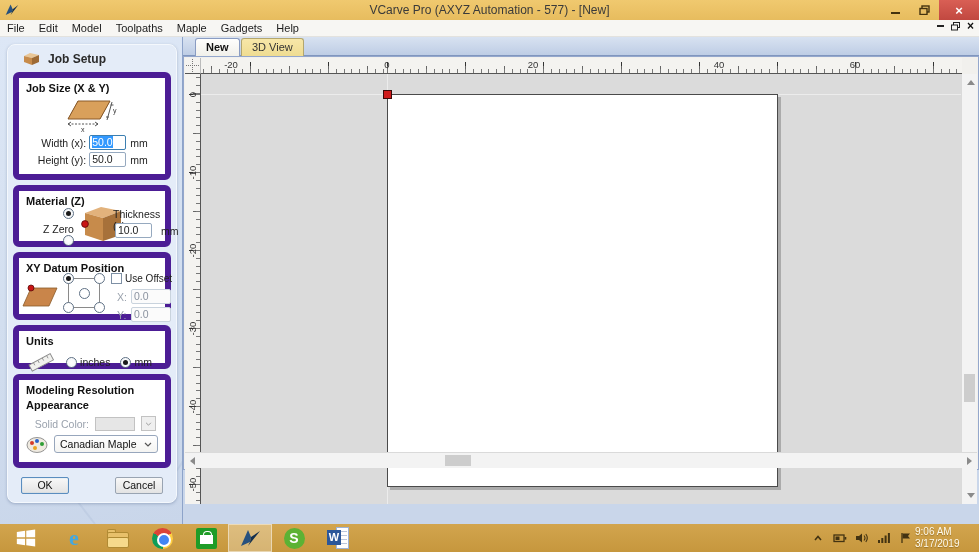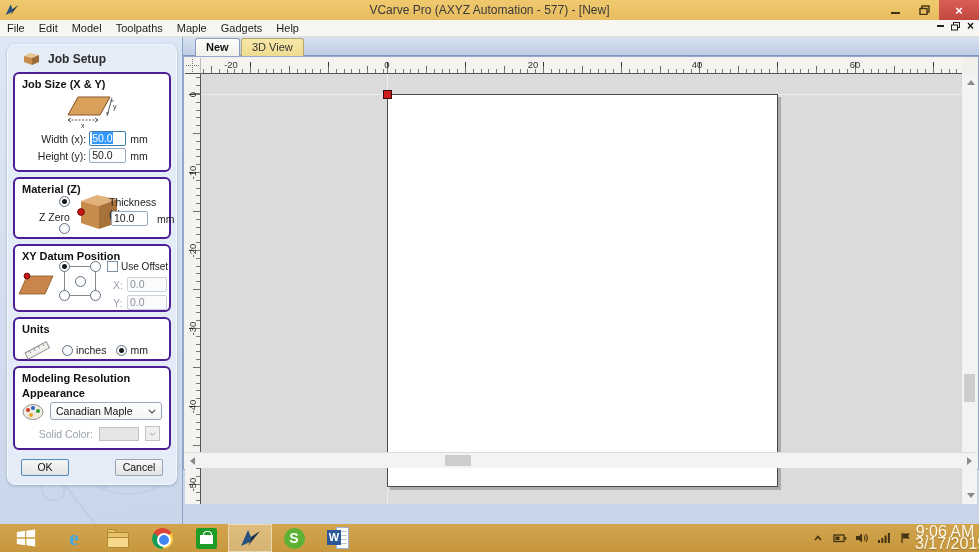--- a/index.html
+++ b/index.html
@@ -29,21 +29,21 @@
   .left-col { position:absolute; left:0; top:37px; width:183px; height:487px;
     background:linear-gradient(170deg,#DDE7F6 0%, #D2DEEF 55%, #C9D6EA 100%); overflow:hidden;
     border-right:1px solid #8DA3C9; }
   .deco { position:absolute; left:0; bottom:0; opacity:.55; }
 
   .panel { position:absolute; left:7px; top:7px; width:170px; background:#E4ECF8;
     border:1px solid #F4F8FD; border-radius:8px; box-shadow:0 1px 3px rgba(70,90,130,.35); padding:3px 3px 6px 3px; }
   .panel-hdr { display:flex; align-items:flex-end; gap:7px; padding:4px 4px 6px 10px; }
   .panel-hdr .ttl { font-size:12px; font-weight:bold; color:#2b2b2b; }
 
-  .grp { background:#fff; border:2px solid #4c1d95; border-radius:6px; margin:0 2px 5px 2px; padding:4px 7px 5px 7px; }
+  .grp { background:#fff; border:6px solid #4c1d95; border-radius:6px; margin:0 2px 5px 2px; padding:4px 7px 5px 7px; }
   .grp-title { font-size:11px; font-weight:bold; color:#111; margin-bottom:3px; }
   .lbl { font-size:10.5px; color:#222; }
   .dis-lbl { color:#9aa2ad; }
 
   .field { display:inline-block; width:37px; height:15px; background:#fff; border:1px solid #96A9BF;
     border-radius:2px; font-size:10.5px; line-height:13px; padding-left:2px; overflow:hidden; white-space:nowrap; }
   .field.sel { border-color:#3C7FB1; }
   .field.sel span { background:#3399FF; color:#fff; }
   .field.dis { background:#FBFBFB; border-color:#C9D3DD; color:#8b93a0; }
   .mm { font-size:10.5px; color:#222; margin-left:4px; }
@@ -114,22 +114,22 @@
   .arr.down  { left:5px; bottom:6px; border-left:4px solid transparent; border-right:4px solid transparent; border-top:5px solid #8a8a8a; }
   .arr.left  { left:5px; top:4px;    border-top:4px solid transparent; border-bottom:4px solid transparent; border-right:5px solid #8a8a8a; }
   .arr.right { right:5px; top:4px;   border-top:4px solid transparent; border-bottom:4px solid transparent; border-left:5px solid #8a8a8a; }
 
   
   .taskbar { position:absolute; left:0; top:524px; width:979px; height:28px;
     background:linear-gradient(#D2A54E,#C6973D); display:flex; align-items:center; }
   .tb-btn { width:44px; height:28px; display:flex; align-items:center; justify-content:center; }
   .tb-btn.active { background:rgba(255,255,255,.28); border:1px solid rgba(255,255,255,.45); }
   .tray { position:absolute; right:66px; top:0; height:28px; display:flex; align-items:center; gap:8px; }
-  .clock { position:absolute; right:4px; top:2px; width:60px; text-align:center; color:#FFFBEC;
-    font-size:16px; line-height:12px; text-shadow:0 1px 1px rgba(90,60,0,.45); }
+  .clock { position:absolute; right:4px; top:2px; width:60px; text-align:left; color:#FFFBEC;
+    font-size:10px; line-height:12px; text-shadow:0 1px 1px rgba(90,60,0,.45); }
 
   .chrome-ico { width:21px; height:21px; border-radius:50%;
     background:conic-gradient(from -60deg,#DB4437 0 33.3%,#FFCD40 33.3% 66.6%,#0F9D58 66.6% 100%); position:relative; }
   .chrome-ico::after { content:""; position:absolute; left:5.5px; top:5.5px; width:10px; height:10px; border-radius:50%;
     background:#4285F4; border:2px solid #fff; }
   .skype-ico { width:21px; height:21px; border-radius:50%; background:#5CB234; color:#fff; font-weight:bold;
     font-size:14px; text-align:center; line-height:21px; }
   .store-ico { width:21px; height:21px; background:#1F9C27; border-radius:2px; position:relative; }
   .store-ico::after { content:""; position:absolute; left:4px; top:7px; width:13px; height:9px; background:#fff; }
   .store-ico::before { content:""; position:absolute; left:7px; top:3px; width:7px; height:6px; border:1.5px solid #fff; border-bottom:none; border-radius:4px 4px 0 0; }
@@ -288,44 +288,44 @@
             </g>
           </svg>
           <span><span class="radio"></span> <span class="lbl">inches</span></span>
           <span><span class="radio on"></span> <span class="lbl">mm</span></span>
         </div>
       </div>
 
       <div class="grp">
         <div class="grp-title">Modeling Resolution</div>
         <div class="grp-title">Appearance</div>
+        <div style="display:flex;align-items:center;justify-content:flex-end;gap:6px;padding:2px 2px 2px 0;">
+          <span class="lbl dis-lbl">Solid Color:</span>
+          <span style="display:inline-block;width:40px;height:14px;background:#E6E6E6;border:1px solid #C2C2C2;"></span>
+          <span style="display:inline-flex;width:15px;height:15px;background:#EFEFEF;border:1px solid #C2C2C2;align-items:center;justify-content:center;">
+            <svg width="7" height="4" viewBox="0 0 8 5">
+                <path d="M1,1 L4,4 L7,1" stroke="#999" fill="none" stroke-width="1.2"></path>
+              </svg>
+          </span>
+        </div>
         <div style="display:flex;align-items:center;gap:6px;margin:2px 0 4px 0;">
           <svg width="22" height="18" viewBox="0 0 22 18">
             <ellipse cx="11" cy="10" rx="10" ry="7.5" fill="#EFEAE0" stroke="#8a8a8a" stroke-width="0.9"></ellipse>
             <circle cx="6" cy="8" r="2" fill="#D43B2A"></circle>
             <circle cx="11" cy="6" r="2" fill="#2B62C9"></circle>
             <circle cx="16" cy="9" r="2" fill="#2F9E33"></circle>
             <circle cx="9" cy="13" r="2" fill="#E9A524"></circle>
           </svg>
           <div class="select" style="flex:1;">
             <span>Canadian Maple</span>
             <svg width="8" height="5" viewBox="0 0 8 5">
                 <path d="M1,1 L4,4 L7,1" stroke="#555" fill="none" stroke-width="1.2"></path>
               </svg>
           </div>
         </div>
-        <div style="display:flex;align-items:center;justify-content:flex-end;gap:6px;padding:2px 2px 2px 0;">
-          <span class="lbl dis-lbl">Solid Color:</span>
-          <span style="display:inline-block;width:40px;height:14px;background:#E6E6E6;border:1px solid #C2C2C2;"></span>
-          <span style="display:inline-flex;width:15px;height:15px;background:#EFEFEF;border:1px solid #C2C2C2;align-items:center;justify-content:center;">
-            <svg width="7" height="4" viewBox="0 0 8 5">
-                <path d="M1,1 L4,4 L7,1" stroke="#999" fill="none" stroke-width="1.2"></path>
-              </svg>
-          </span>
-        </div>
       </div>
 
       <div style="display:flex;justify-content:space-between;padding:4px 10px 2px 10px;">
         <div class="btn default">OK</div>
         <div class="btn">Cancel</div>
       </div>
     </div>
   </div>
 
   <div class="canvas-col">
@@ -337,21 +337,21 @@
     <div class="frame">
       <div class="corner-box">
         <div class="ch"></div>
           <div class="cv"></div>
       </div>
 
       <div class="hruler">
         <span class="hlab" style="left:30px;">-20</span>
         <span class="hlab" style="left:186px;">0</span>
         <span class="hlab" style="left:332px;">20</span>
-        <span class="hlab" style="left:496px;">40</span>
+        <span class="hlab" style="left:518px;">40</span>
         <span class="hlab" style="left:654px;">60</span>
       </div>
 
       <div class="vruler">
         <span class="vlab" style="top:15px;">0</span>
         <span class="vlab" style="top:93px;">-10</span>
         <span class="vlab" style="top:171px;">-20</span>
         <span class="vlab" style="top:249px;">-30</span>
         <span class="vlab" style="top:327px;">-40</span>
         <span class="vlab" style="top:405px;">-50</span>

